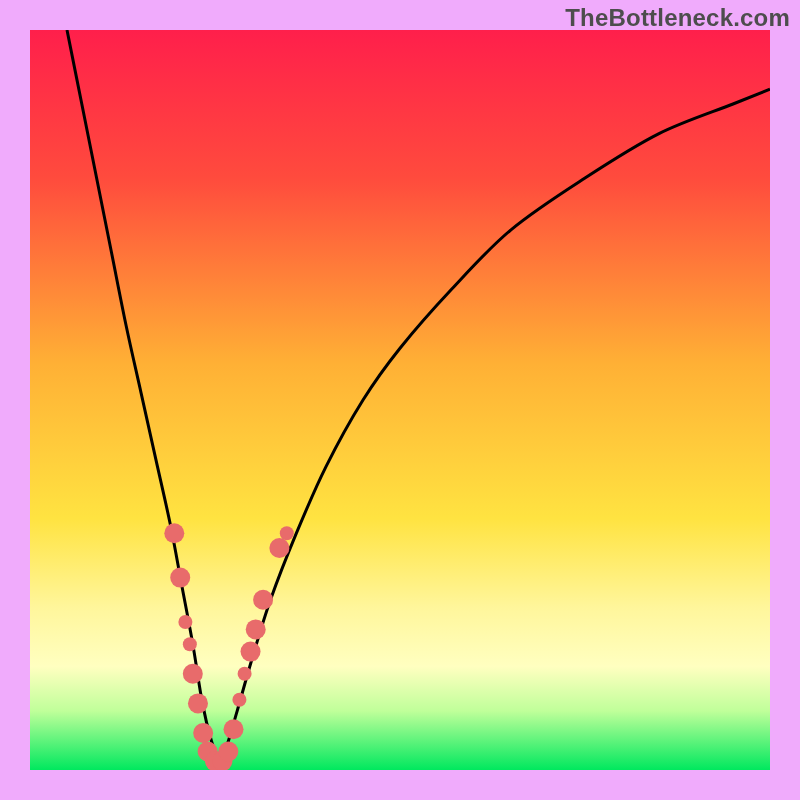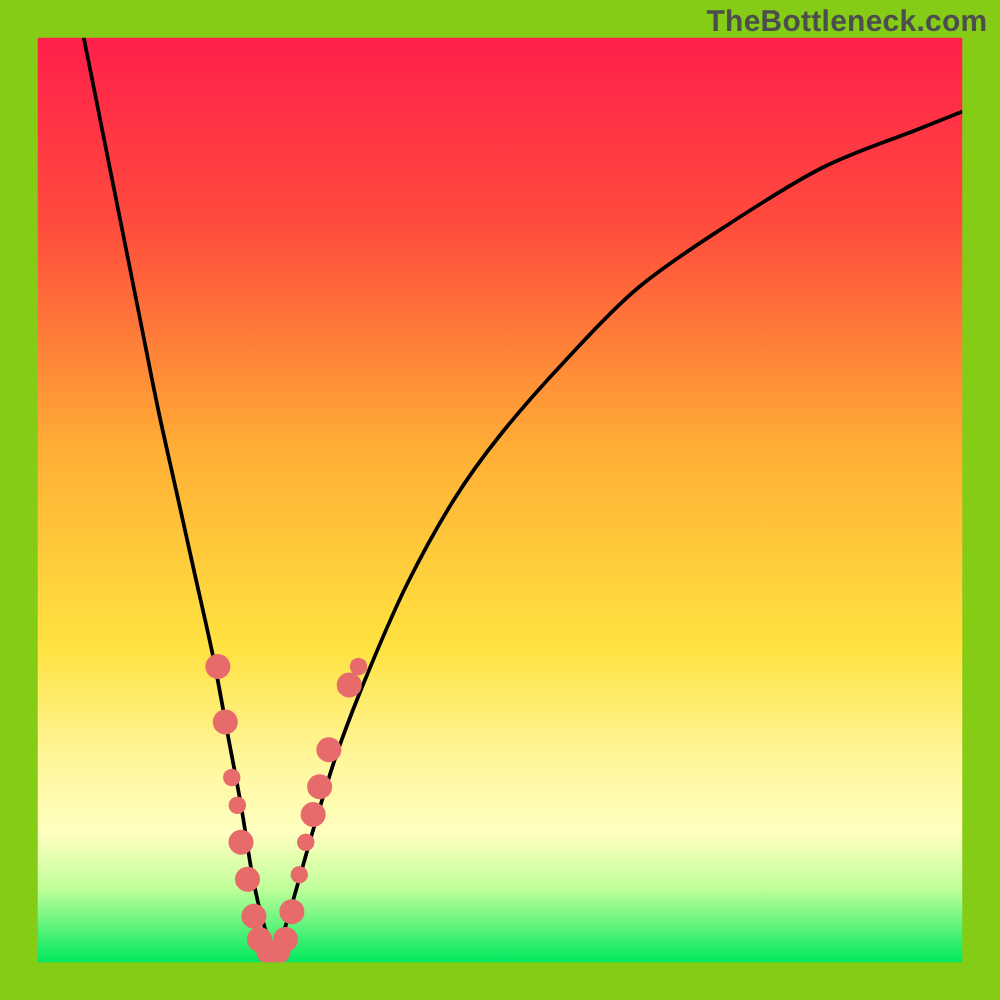--- a/index.html
+++ b/index.html
@@ -7,21 +7,21 @@
     padding: 0;
     width: 800px;
     height: 800px;
     overflow: hidden;
     font-family: Arial, Helvetica, sans-serif;
   }
   #stage {
     position: relative;
     width: 800px;
     height: 800px;
-    background: #84cc16;
+    background: #f0abfc;
     text-align: center;
   }
   #plot-area {
     position: absolute;
     left: 30px;
     top: 30px;
     width: 740px;
     height: 740px;
     overflow: hidden;
   }

